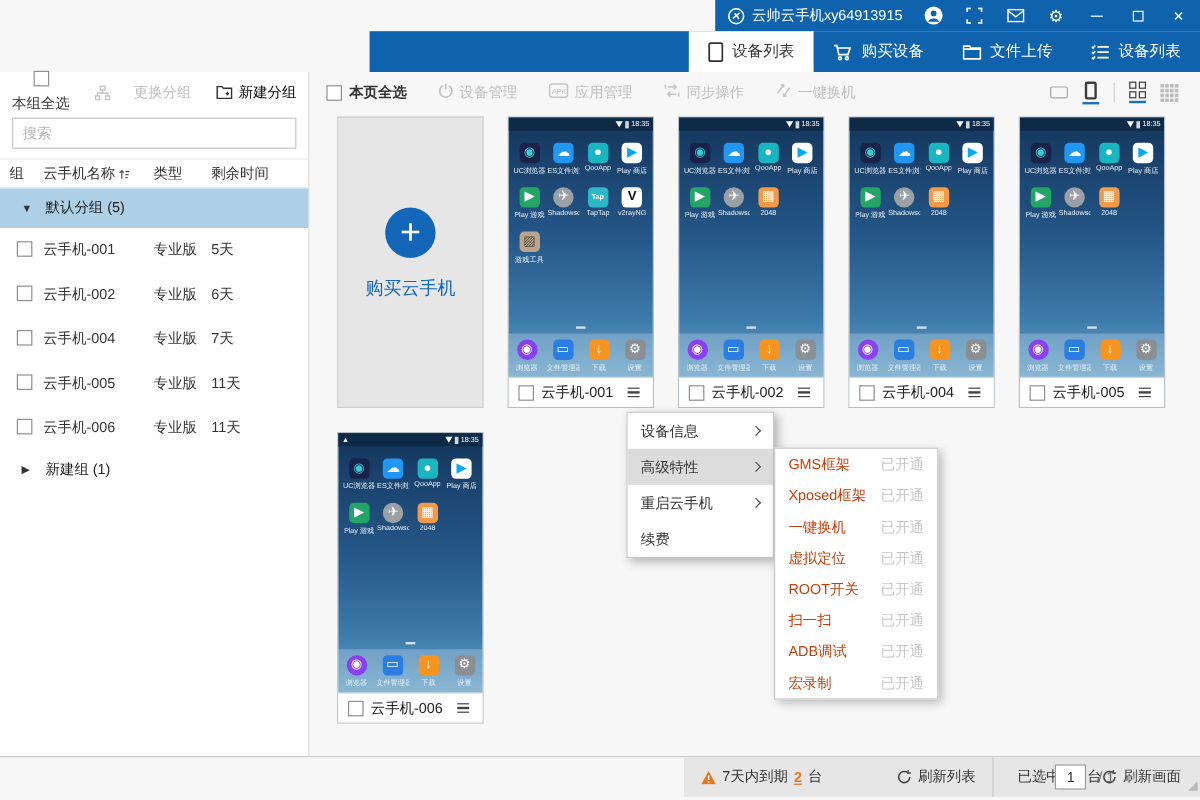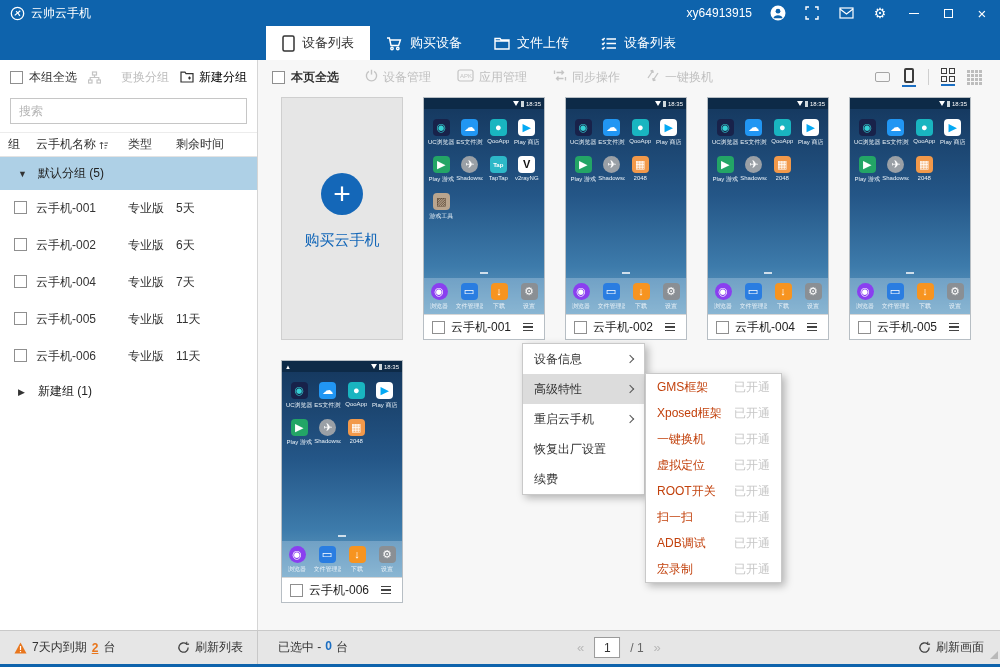--- a/index.html
+++ b/index.html
@@ -1,18 +1,18 @@
 <!DOCTYPE html>
 <html><head>
 <meta charset="utf-8">
 <style>
   * { margin:0; padding:0; box-sizing:border-box; }
   html,body { width:1000px; height:667px; overflow:hidden;
     font-family:"Liberation Sans","DejaVu Sans",sans-serif; font-size:12px; background:#f7f7f7; }
-  .win { width:1000px; height:667px; display:flex; flex-direction:column; position:relative; }
+  .win { width:1000px; height:667px; display:flex; flex-direction:column; position:relative;align-items:flex-end; }
 
   
   .titlebar { height:26px; background:#0e63ac; display:flex; align-items:center; color:#fff; padding:0 10px; flex:0 0 auto; }
   .logo { width:15px; height:15px; margin-right:6px; }
   .titlebar .title { font-size:12px; }
   .tb-right { margin-left:auto; display:flex; align-items:center; gap:18px; }
   .tb-ic { width:16px; height:16px; display:flex; align-items:center; justify-content:center; cursor:default; color:#fff; }
   .min-glyph { width:10px; height:1px; background:#fff; }
   .max-glyph { width:9px; height:9px; border:1px solid #fff; }
   .close-glyph { font-size:15px; line-height:1; }
@@ -24,21 +24,21 @@
   .tab.active { background:#fff; color:#333; }
 
   
   .main-row { flex:1 1 auto; display:flex; min-height:0; border-bottom:1px solid #c9c9c9; }
   .sidebar { width:258px; background:#fff; border-right:1px solid #d5d5d5; display:flex; flex-direction:column; }
   .content { flex:1; background:#f7f7f7; position:relative; overflow:hidden; }
 
   
   .side-toolbar { height:34px; display:flex; align-items:center; padding:0 10px; gap:4px; justify-content:space-between; }
   .chk { width:13px; height:13px; border:1px solid #8f8f8f; background:#fff; display:inline-block; flex:0 0 auto; }
-  .side-sel { display:flex; align-items:center; gap:6px; color:#333; cursor:pointer; }
+  .side-sel { display:flex; align-items:center; gap:6px; color:#333; cursor:pointer;flex-direction:column; }
   .side-btn { display:flex; align-items:center; gap:5px; cursor:pointer; }
   .side-btn.disabled { color:#bdbdbd;gap:20px; }
   .side-btn.dark { color:#000000; }
   .search-wrap { margin:4px 10px 8px; }
   .search-input { width:100%; height:26px; border:1px solid #c6c6c6; padding:0 8px; font-size:12px; color:#333; background:#fff; }
   .search-input::placeholder { color:#b5b5b5; }
   .thead { height:25px; display:flex; align-items:center; border-top:1px solid #ececec; border-bottom:1px solid #e3e3e3; color:#333; }
   .th { flex:0 0 auto; display:flex; align-items:center; gap:3px; }
   .th0{ width:36px; padding-left:8px; } .th1{ width:92px; } .th2{ width:48px; } .th3{ flex:1; }
   .group-row { height:33px; display:flex; align-items:center; gap:10px; padding-left:18px; color:#222; cursor:pointer; }
@@ -717,23 +717,20 @@
             <span>设备信息</span>
             <span class="chev"></span>
           </div>
           <div class="cm-item active">
             <span>高级特性</span>
             <span class="chev"></span>
           </div>
           <div class="cm-item">
             <span>重启云手机</span>
             <span class="chev"></span>
-          </div>
-          <div class="cm-item">
-            <span>恢复出厂设置</span>
           </div>
           <div class="cm-item">
             <span>续费</span>
           </div>
         </div>
       <div class="cmenu" id="sub-menu">
           <div class="sm-item">
             <span class="sm-label">GMS框架</span>
             <span class="sm-status">已开通</span>
           </div>

